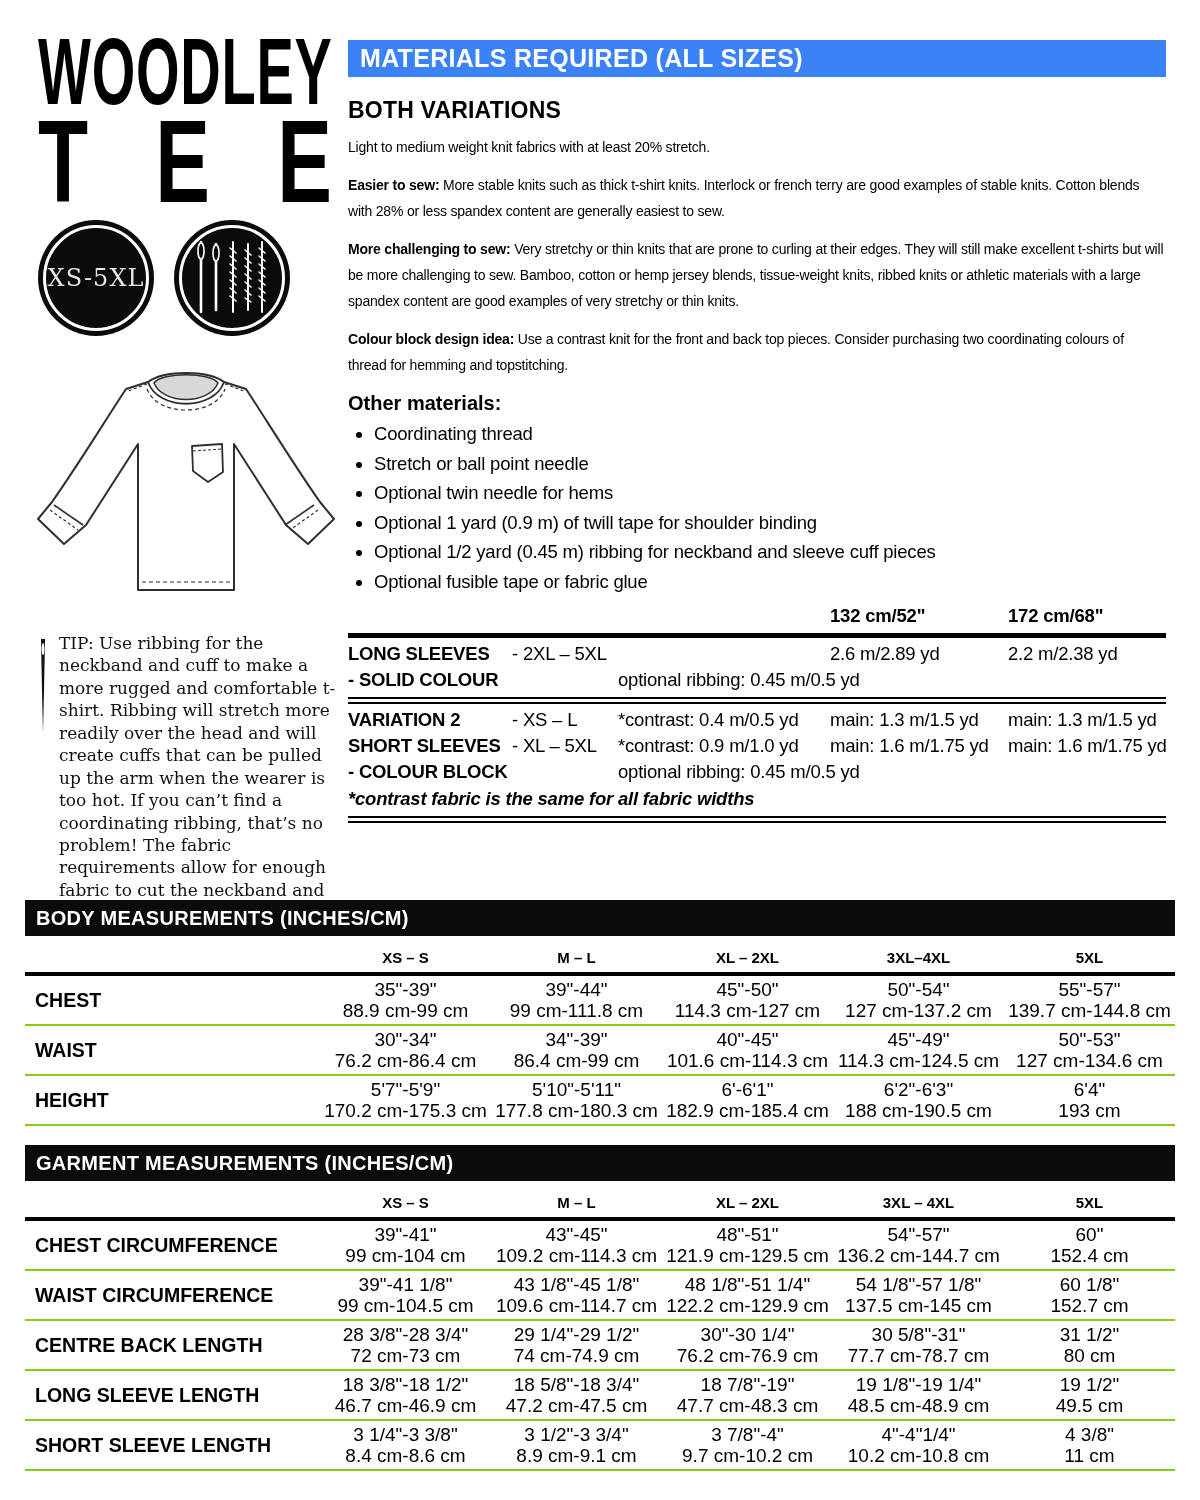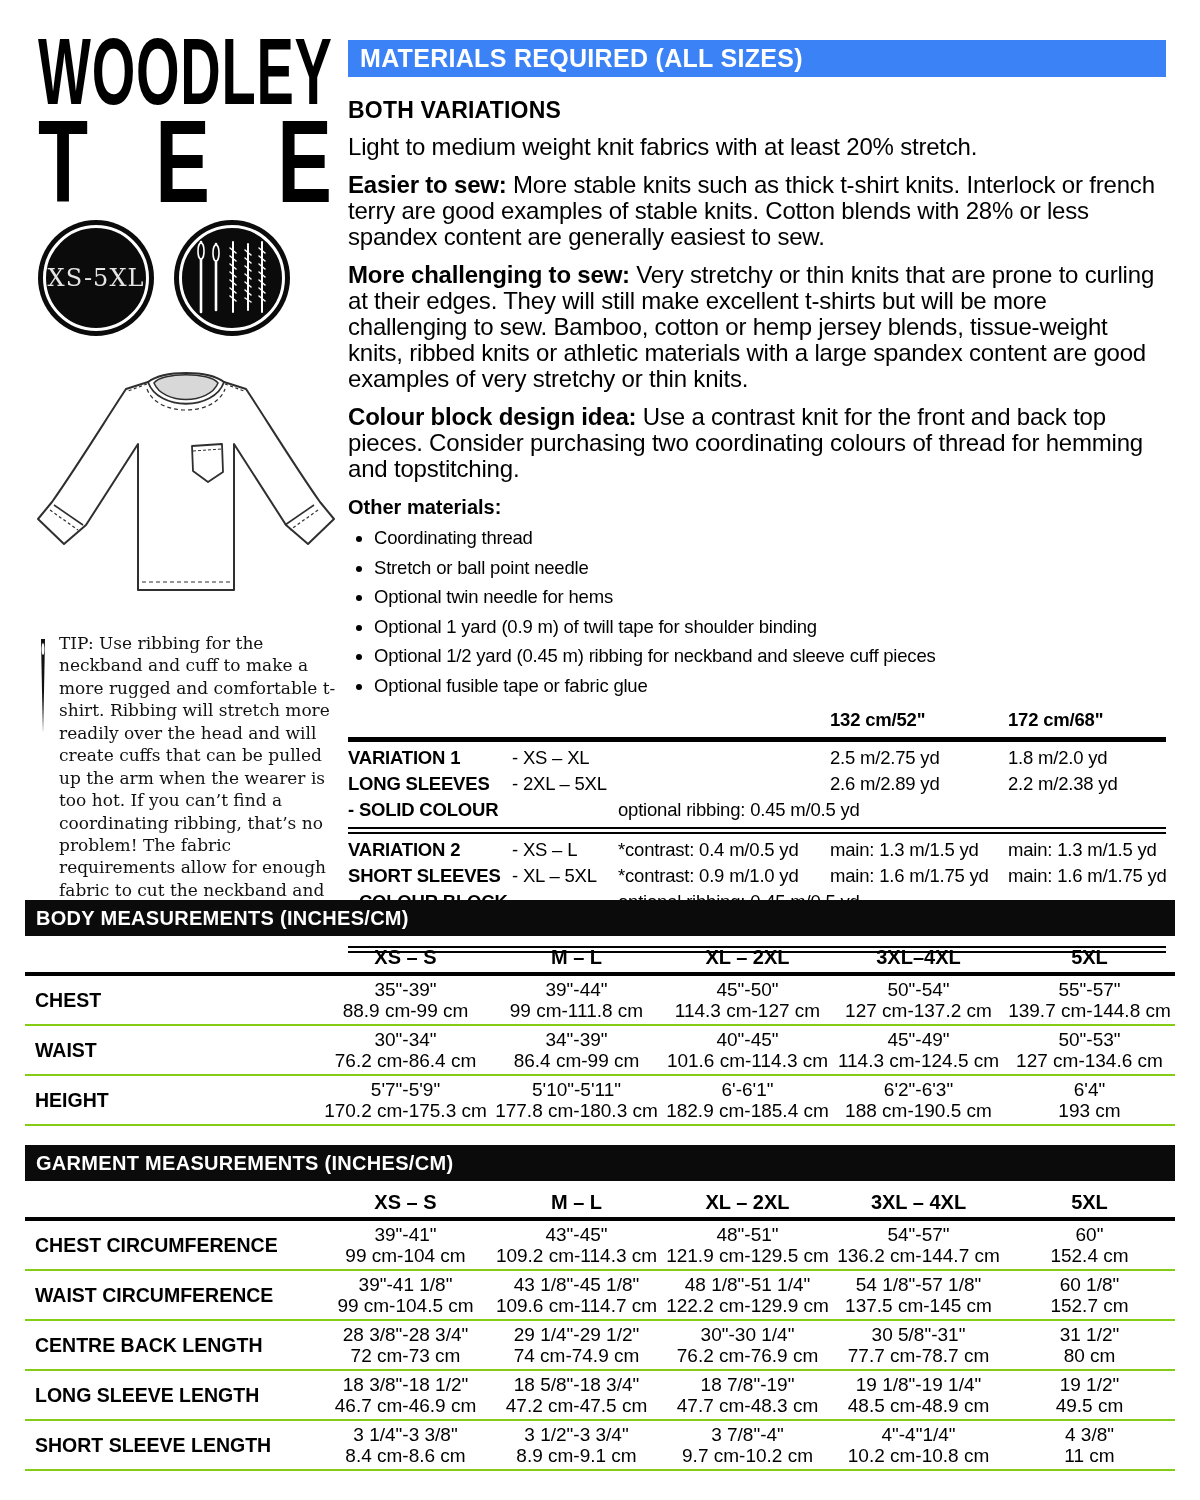--- a/index.html
+++ b/index.html
@@ -26,42 +26,42 @@
   
   #tip{position:absolute;left:35px;top:632px;width:306px;}
   #tip-needle{position:absolute;left:0;top:4px;}
   .tip-text{margin-left:24px;font-family:"DejaVu Serif",serif;font-size:17px;line-height:1.32;color:#111;}
 
   
   .rcol{position:absolute;left:348px;top:40px;width:818px;}
   .bar{background:#3b82f6;height:37px;line-height:37px;color:#fff;font-weight:bold;
        font-size:25px;padding-left:12px;letter-spacing:.3px;box-sizing:border-box;}
   .h2{font-weight:bold;font-size:23px;margin:20px 0 10px 0;letter-spacing:.2px;}
-  .rcol p{margin:0 0 12px 0;font-size:24px;line-height:26px;letter-spacing:-0.2px;}
+  .rcol p{margin:0 0 12px 0;font-size:14px;line-height:26px;letter-spacing:-0.2px;}
   .h3{font-weight:bold;font-size:20px;margin:14px 0 8px 0;}
   ul.mats{margin:0 0 10px 0;padding-left:26px;}
   ul.mats li{font-size:18.5px;line-height:22px;margin-bottom:7.5px;letter-spacing:-0.2px;}
 
   
   .ftable{margin-top:4px;font-size:18.5px;letter-spacing:-0.2px;}
   .frow{display:grid;grid-template-columns:164px 106px 212px 178px 1fr;line-height:26px;white-space:nowrap;}
   .frow .lab{font-weight:bold;}
   .fhead{font-weight:bold;margin-bottom:4px;}
   .rule-thick{border-top:5px solid #000;margin:2px 0 3px 0;}
   .rule-d{height:3px;border-top:2px solid #000;border-bottom:2px solid #000;margin:4px 0 3px 0;}
   .fnote{font-weight:bold;font-style:italic;line-height:27px;}
 
   
   .mtable{position:absolute;left:25px;width:1150px;}
   #body-table{top:900px;}
   #garment-table{top:1145px;}
   .mbar{background:#0b0b0b;height:36px;line-height:36px;color:#fff;font-weight:bold;
         font-size:20px;padding-left:11px;letter-spacing:.3px;box-sizing:border-box;}
   .m-head{display:grid;grid-template-columns:295px repeat(5,1fr);margin-top:6px;height:30px;
-          font-weight:bold;font-size:20px;align-items:center;}
+          font-weight:bold;font-size:15px;align-items:center;}
   .m-head span{text-align:center;}
   .m-rule{border-top:4px solid #000;}
   .m-row{display:grid;grid-template-columns:295px repeat(5,1fr);padding:3px 0;border-bottom:2px solid #84cc16;}
   .m-label{font-weight:bold;font-size:19.5px;padding-left:10px;line-height:21px;align-self:center;}
   .m-cell{text-align:center;font-size:19px;line-height:21px;}
 </style>
 </head>
 <body>
 
 <div class="page">
@@ -154,27 +154,20 @@
     <div class="ftable">
       <div class="frow fhead">
         <span></span>
           <span></span>
           <span></span>
         <span>132 cm/52"</span>
         <span>172 cm/68"</span>
       </div>
       <div class="rule-thick"></div>
       <div class="frow">
-        <span class="lab">VARIATION 1</span>
-        <span>- XS – XL</span>
-        <span></span>
-        <span>2.5 m/2.75 yd</span>
-        <span>1.8 m/2.0 yd</span>
-      </div>
-      <div class="frow">
         <span class="lab">LONG SLEEVES</span>
         <span>- 2XL – 5XL</span>
         <span></span>
         <span>2.6 m/2.89 yd</span>
         <span>2.2 m/2.38 yd</span>
       </div>
       <div class="frow">
         <span class="lab">- SOLID COLOUR</span>
         <span></span>
         <span>optional ribbing: 0.45 m/0.5 yd</span>

